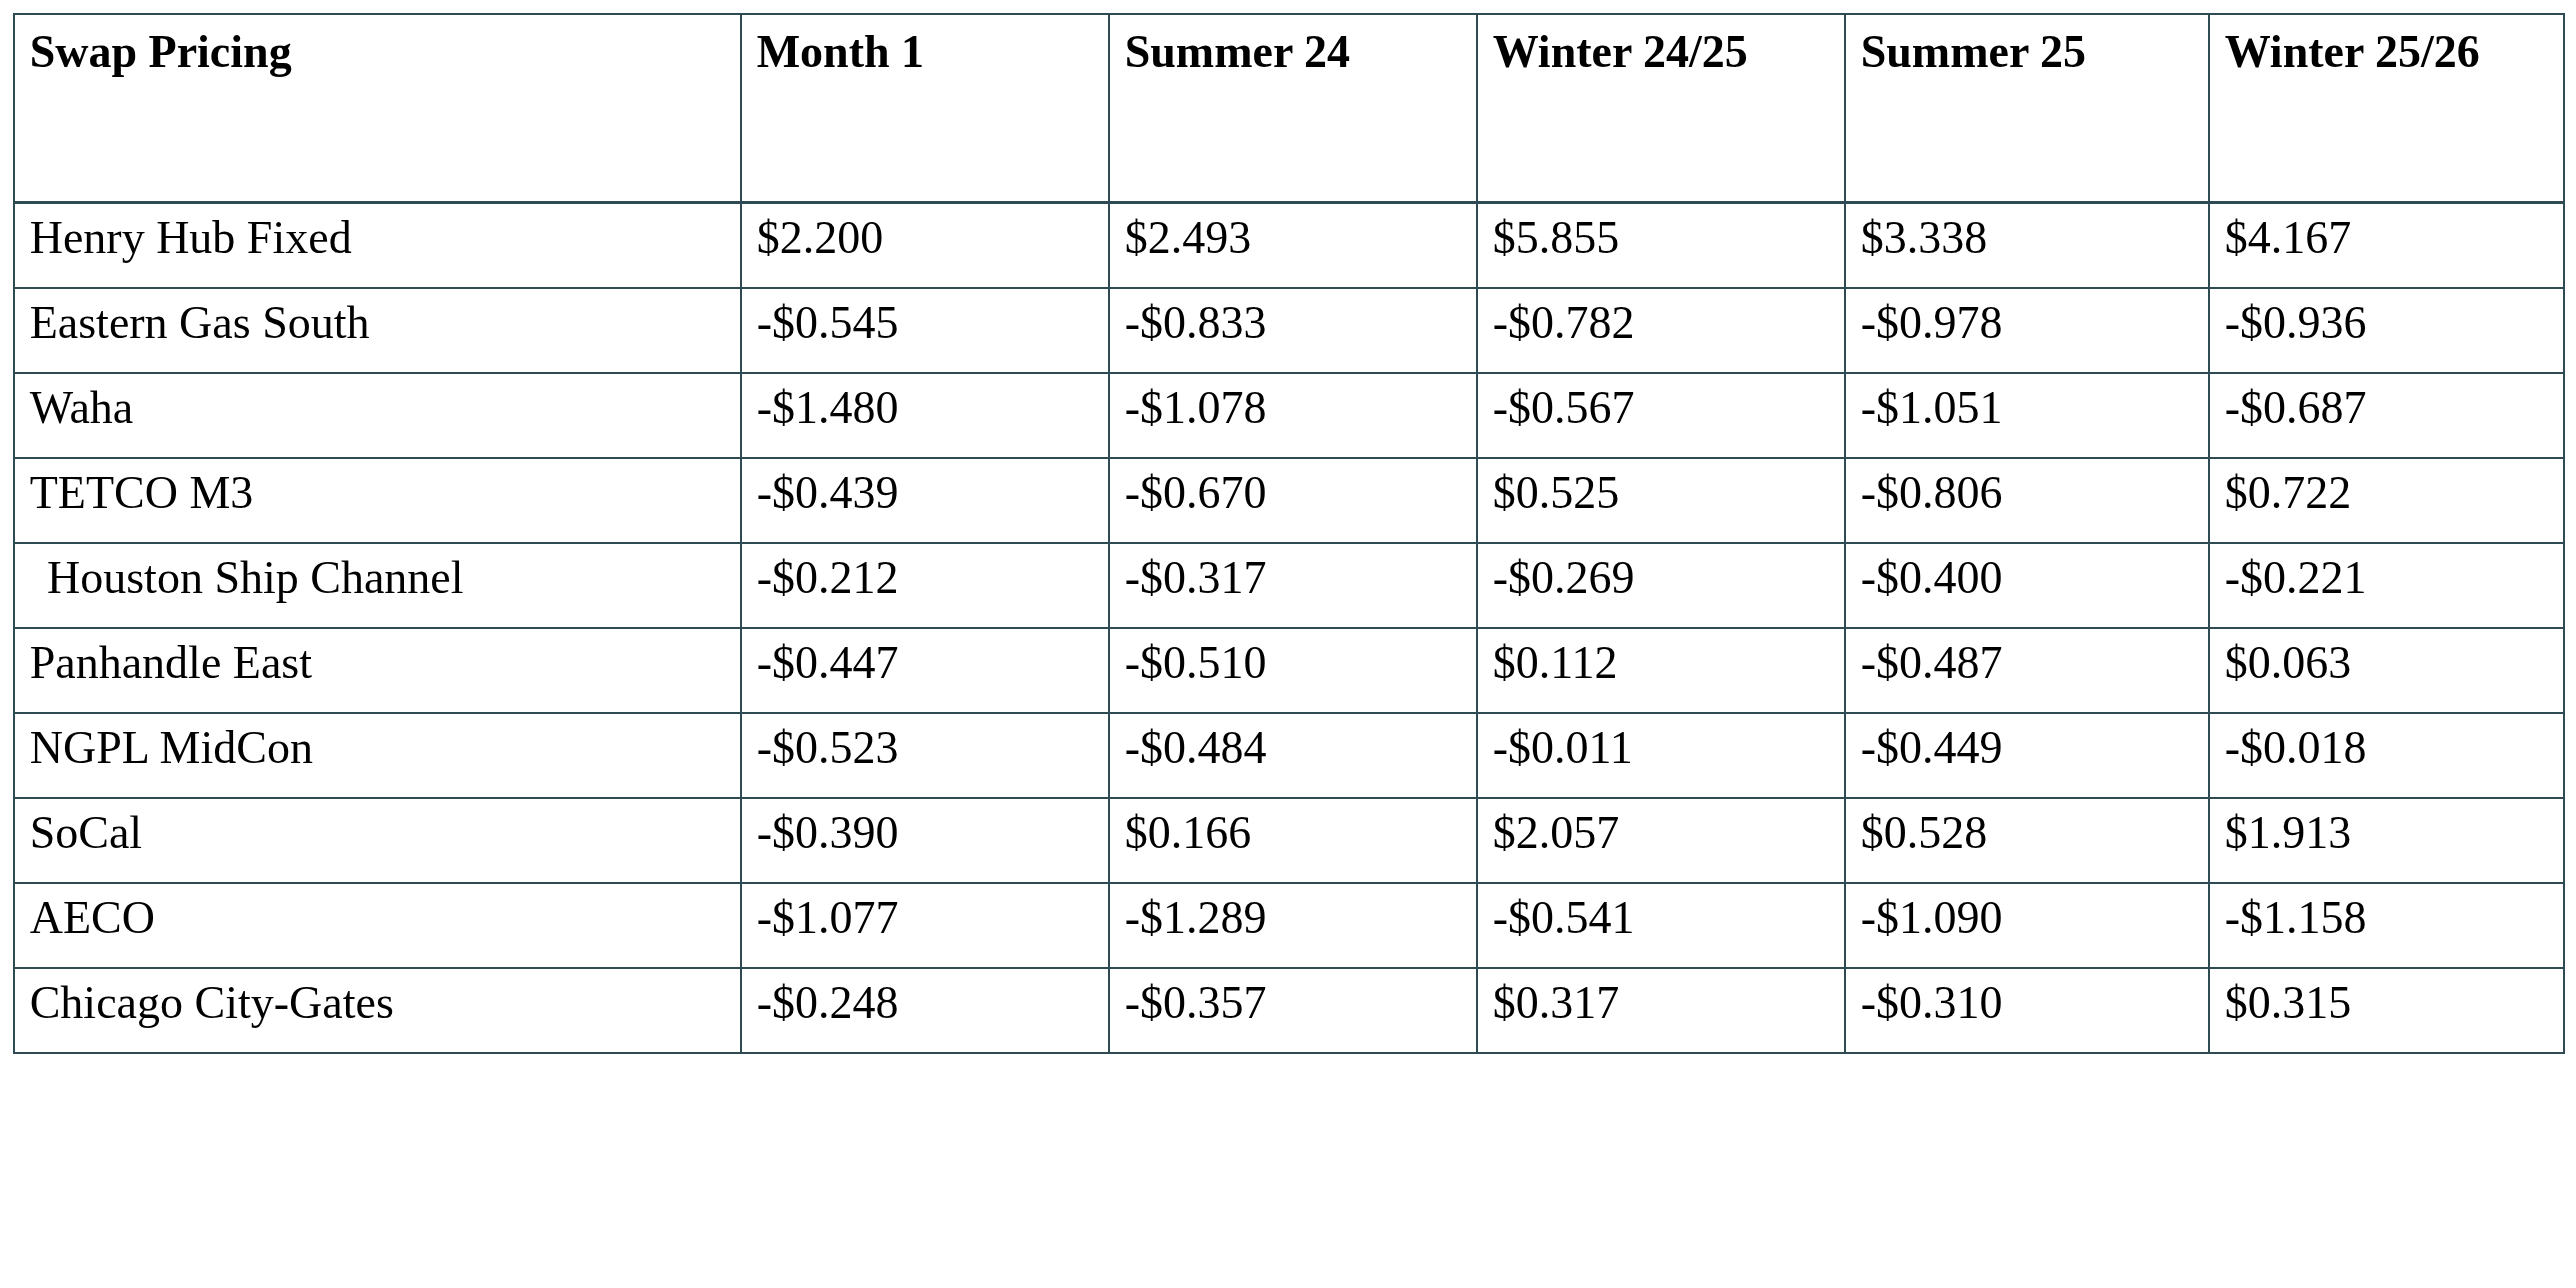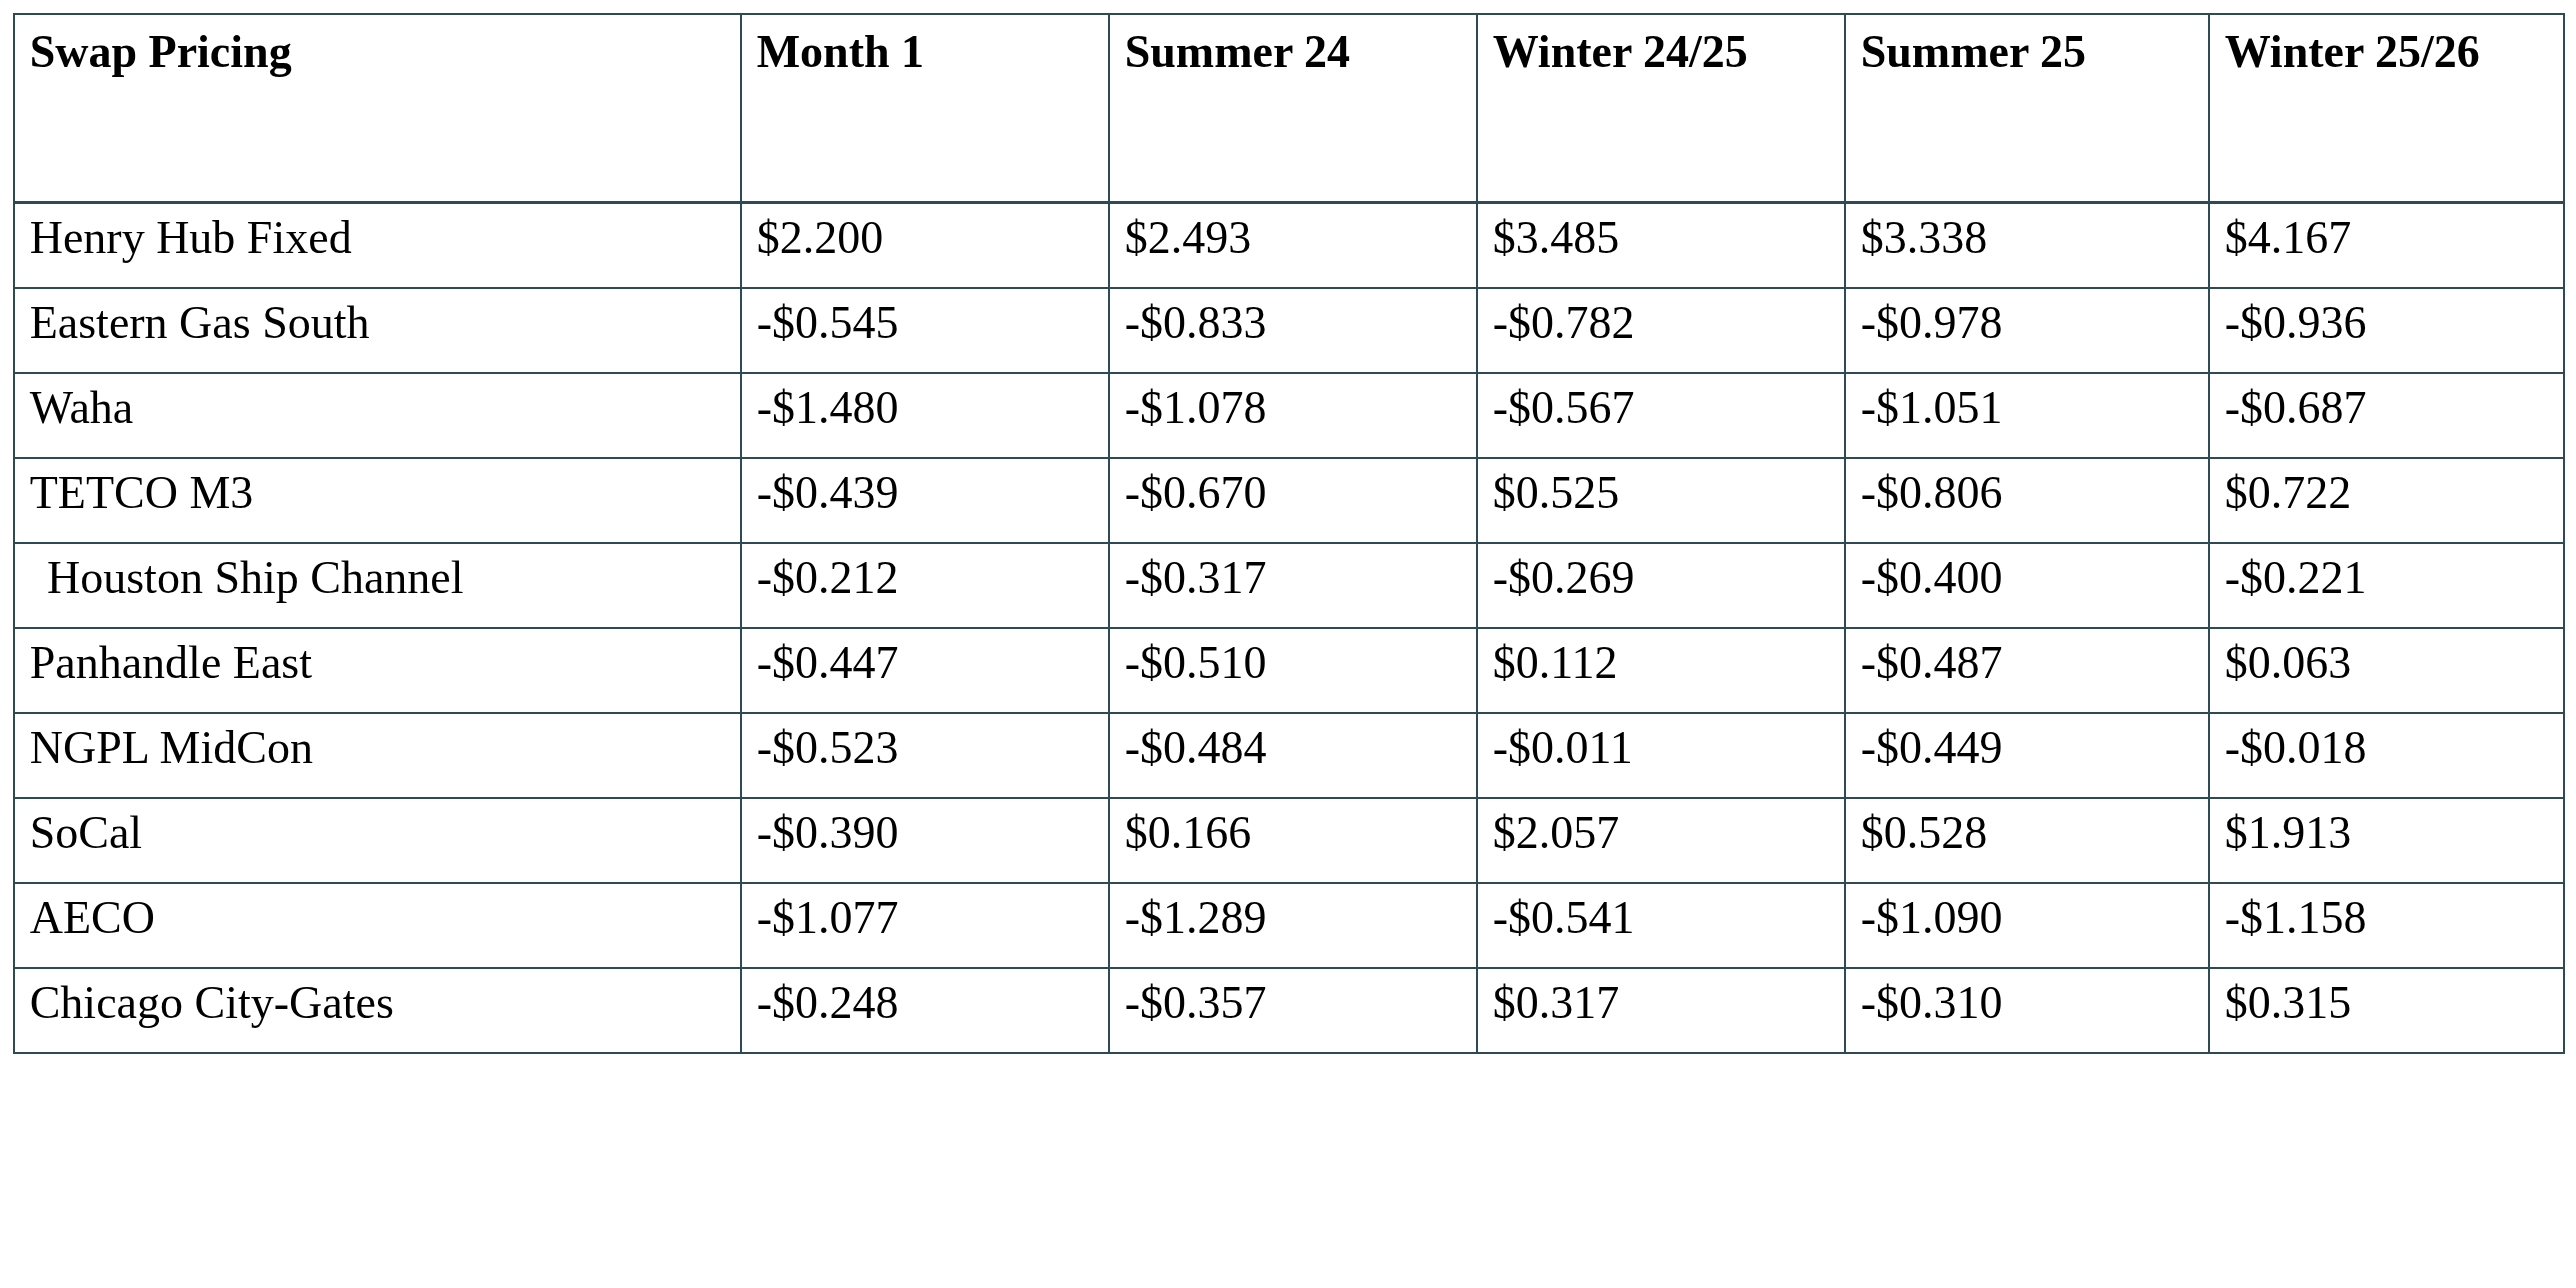--- a/index.html
+++ b/index.html
@@ -76,21 +76,21 @@
         <th style="border-color: rgb(46, 74, 82);">Winter 24/25</th>
         <th style="border-color: rgb(46, 74, 82);">Summer 25</th>
         <th style="border-color: rgb(46, 74, 82);">Winter 25/26</th>
       </tr>
     </thead>
     <tbody>
       <tr>
         <td style="border-color: rgb(46, 74, 82);">Henry Hub Fixed</td>
         <td style="border-color: rgb(46, 74, 82);">$2.200</td>
         <td style="border-color: rgb(46, 74, 82);">$2.493</td>
-        <td style="border-color: rgb(46, 74, 82);">$3.485</td>
+        <td style="border-color: rgb(46, 74, 82);">$5.855</td>
         <td style="border-color: rgb(46, 74, 82);">$3.338</td>
         <td style="border-color: rgb(46, 74, 82);">$4.167</td>
       </tr>
       <tr>
         <td style="border-color: rgb(46, 74, 82);">Eastern Gas South</td>
         <td style="border-color: rgb(46, 74, 82);">-$0.545</td>
         <td style="border-color: rgb(46, 74, 82); margin-left: 18px;">-$0.833</td>
         <td style="border-color: rgb(46, 74, 82);">-$0.782</td>
         <td style="border-color: rgb(46, 74, 82);">-$0.978</td>
         <td style="border-color: rgb(46, 74, 82);">-$0.936</td>

